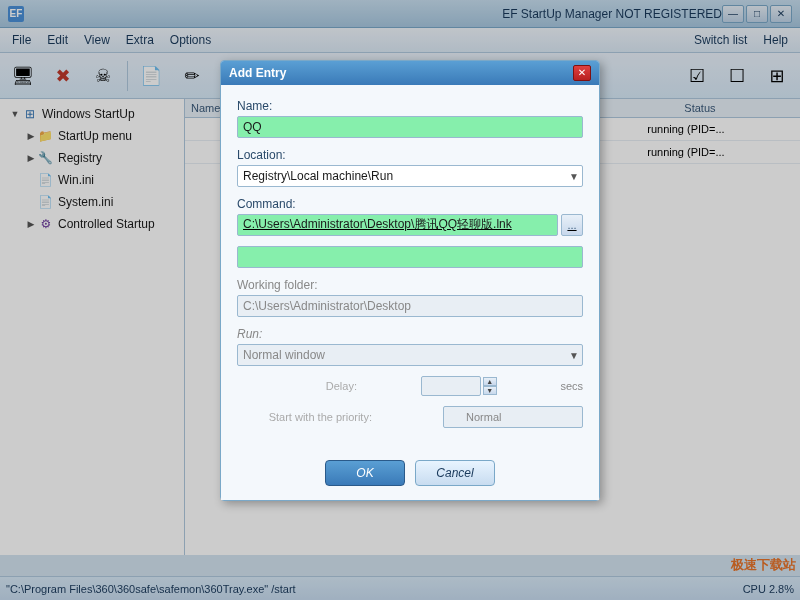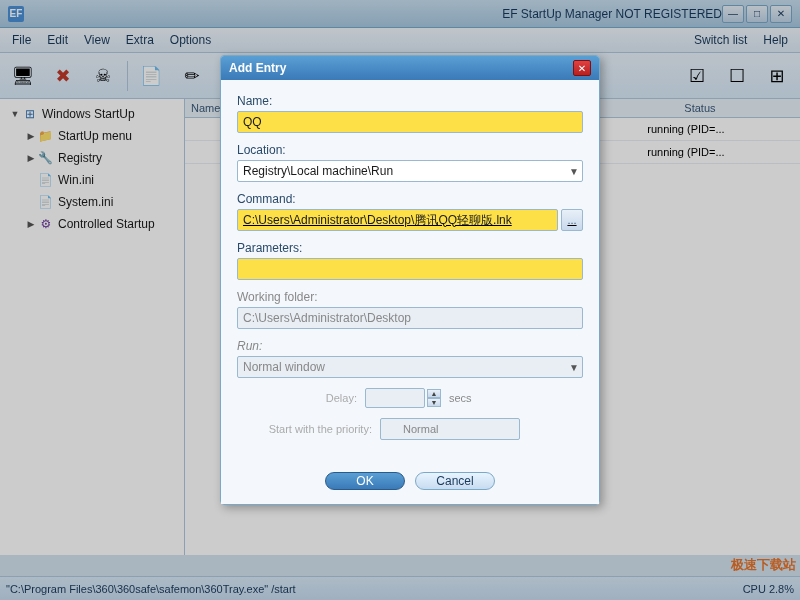--- a/index.html
+++ b/index.html
@@ -230,21 +230,21 @@
       color: #2a4a6a;
       margin-bottom: 3px;
     }
     .form-input {
       width: 100%;
       height: 22px;
       border: 1px solid #9ab8d0;
       border-radius: 2px;
       padding: 2px 5px;
       font-size: 12px;
-      background: #fde047;
+      background: #86efac;
       color: #1a1a1a;
     }
     .form-input.disabled {
       background: #e8eef4;
       color: #888;
     }
     .form-select-wrapper {
       position: relative;
       width: 100%;
     }
@@ -277,21 +277,21 @@
     .browse-btn {
       width: 22px; height: 22px;
       background: linear-gradient(to bottom, #e8f0f8, #c8d8ec);
       border: 1px solid #9ab8d0;
       border-radius: 2px;
       cursor: pointer;
       display: flex; align-items: center; justify-content: center;
       font-size: 11px; color: #3a5a7a;
     }
     .inline-row {
-      display: flex; align-items: center; gap: 8px;
+      display: flex; align-items: center;  justify-content: space-between;
     }
     .inline-label {
       font-size: 11px; color: #888;
       min-width: 80px;
     }
     .inline-input-wrapper {
       display: flex; gap: 2px; align-items: center;
     }
     .spin-input {
       width: 60px; height: 20px;
@@ -331,27 +331,28 @@
       margin-bottom: 12px;
     }
     .dialog-footer {
       display: flex;
       justify-content: center;
       gap: 10px;
       padding: 8px 16px 14px;
       background: #f4f8fc;
     }
     .dialog-btn {
-      width: 80px; height: 18px;
-      border-radius: 10px;
+      width: 80px; height: 26px;
+      border-radius: 4px;
       cursor: pointer;
       font-size: 12px;
       border: 1px solid #7aa8c8;
       background: linear-gradient(to bottom, #e8f4ff, #c8dcf0);
       color: #1a3a5c;
+      font-style: italic;
     }
     .dialog-btn.primary {
       background: linear-gradient(to bottom, #5a9fd4, #3a7ab8);
       color: white;
       border-color: #2a5a8a;
     }
 
     
     .content-row {
       display: flex;
@@ -509,21 +510,20 @@
 
       <div class="form-row">
         <label class="form-label">Command:</label>
         <div class="form-input-with-btn">
           <input class="form-input" type="text" value="C:\Users\Administrator\Desktop\腾讯QQ轻聊版.lnk" style="">
           <button class="browse-btn">...</button>
         </div>
       </div>
 
       <div class="form-row">
-        <label class="form-label">Parameters:</label>
         <input class="form-input" type="text" style="">
       </div>
 
       <div class="form-row">
         <label class="form-label" style="color:#888;">Working folder:</label>
         <input class="form-input disabled" type="text" disabled="" value="C:\Users\Administrator\Desktop" style="">
       </div>
 
       <div class="form-row">
         <label class="form-label" style="color:#888;font-style:italic;">Run:</label>

